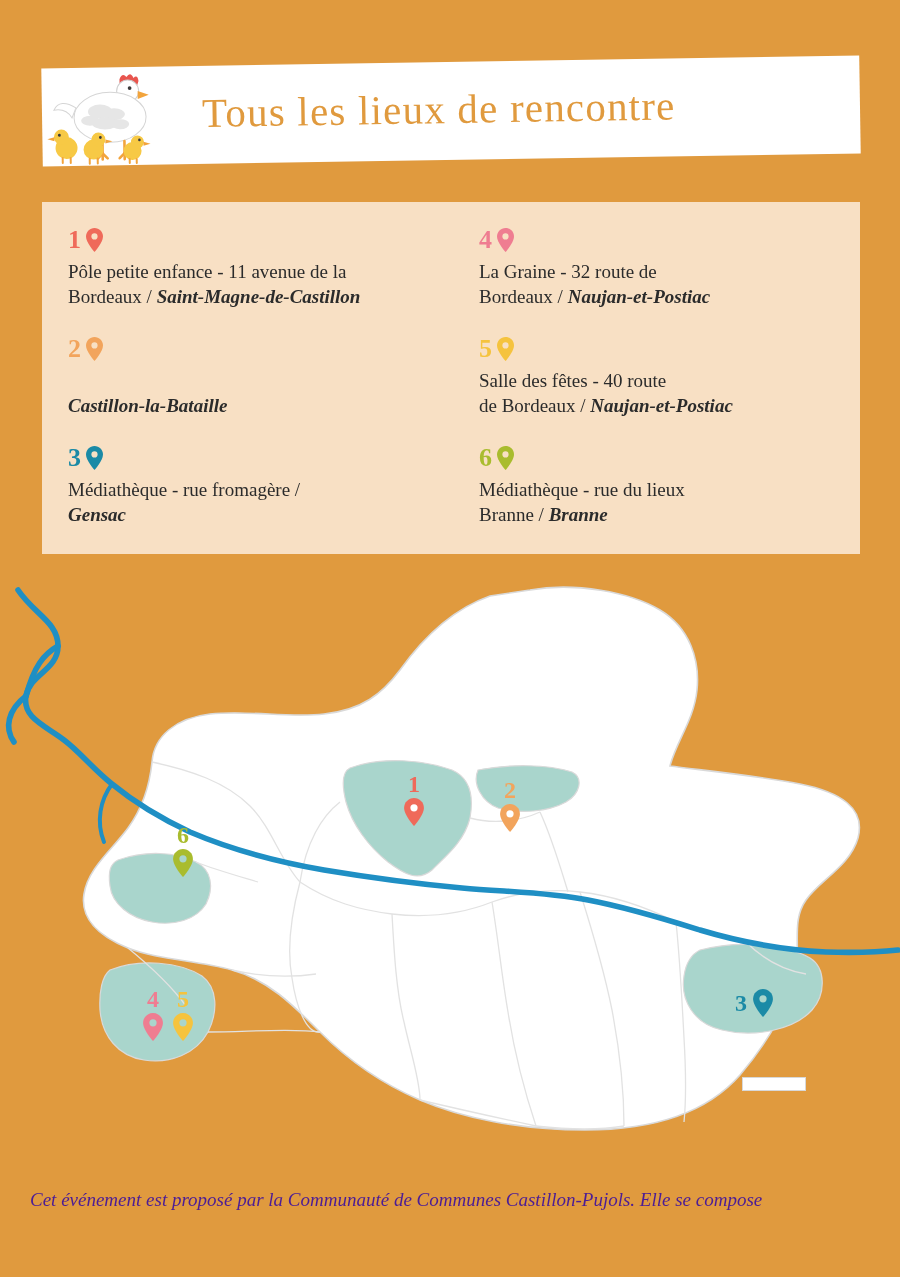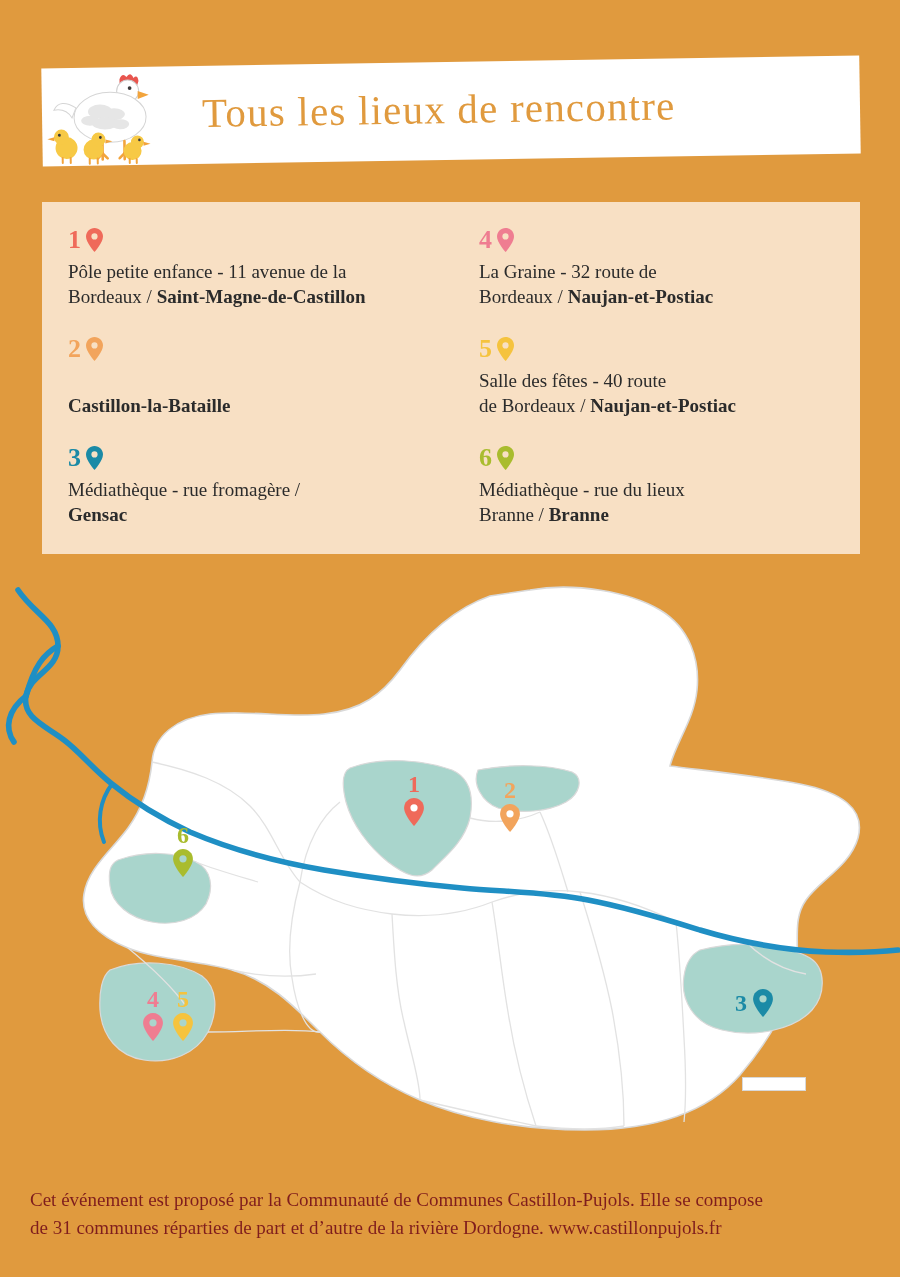--- a/index.html
+++ b/index.html
@@ -93,21 +93,21 @@
     position: relative;
   }
   .pin svg { display: block; }
   .legend-text {
     font-size: 19px;
     color: #2b2b2b;
     line-height: 1.32;
     margin-top: 3px;
     max-width: 380px;
   }
-  .legend-text b { font-weight: bold; }
+  .legend-text b { font-weight: bold; font-style: italic; }
 
   
   .map-area {
     position: absolute;
     left: 0;
     top: 570px;
     width: 900px;
     height: 600px;
     overflow: hidden;
   }
@@ -146,21 +146,22 @@
     width: 900px;
     height: 107px;
     background: #e09a3e;
   }
   .footer-text {
     position: absolute;
     left: 30px;
     top: 16px;
     width: 840px;
     font-size: 19px;
-    color: #7f1d1d;
+    font-style: italic;
+    color: #4c1d95;
     line-height: 1.45;
     font-family: "Liberation Serif", serif;
   }
 </style>
 </head>
 <body>
 
 <div class="title-banner">
   <div class="title-inner">
     <div class="chicken-wrap">
@@ -476,15 +477,14 @@
     <svg width="20" height="28" viewBox="0 0 17 24">
         <path d="M8.5 0C3.8 0 0 3.8 0 8.5 0 14.5 8.5 24 8.5 24S17 14.5 17 8.5C17 3.8 13.2 0 8.5 0z" fill="#a9bc2e"></path>
         <circle cx="8.5" cy="8.4" r="3.1" fill="#a9d5cc"></circle>
       </svg>
   </span>
 </div>
 
 <div class="footer">
   <div class="footer-text">
     <span>Cet événement est proposé par la Communauté de Communes Castillon-Pujols. Elle se compose</span><br>
-    <span>de 31 communes réparties de part et d’autre de la rivière Dordogne. www.castillonpujols.fr</span>
   </div>
 </div>
 
 </body></html>

